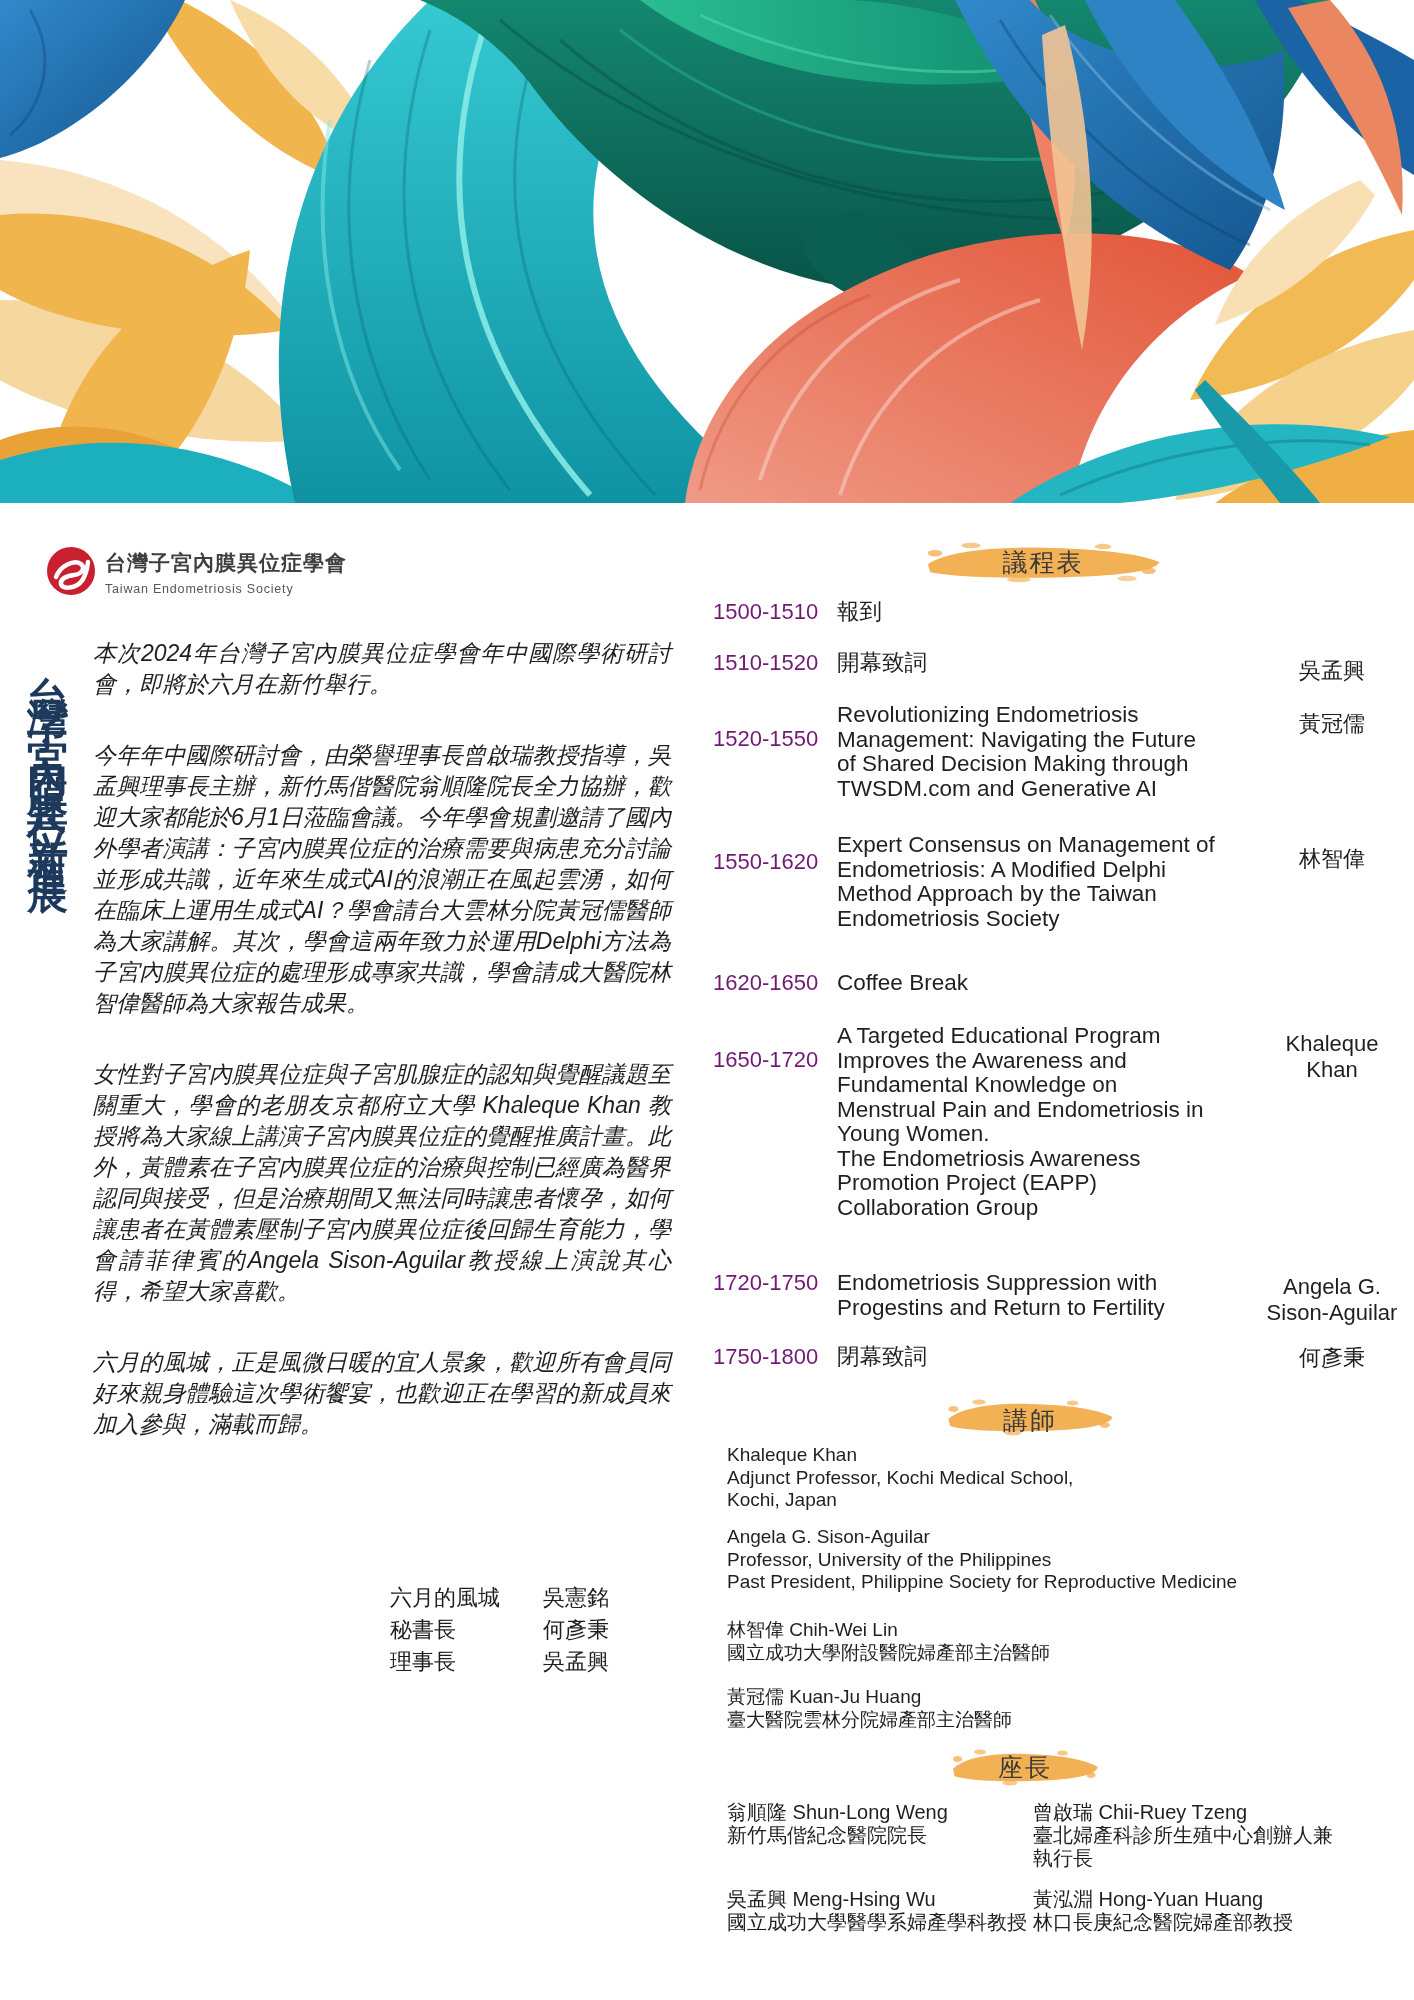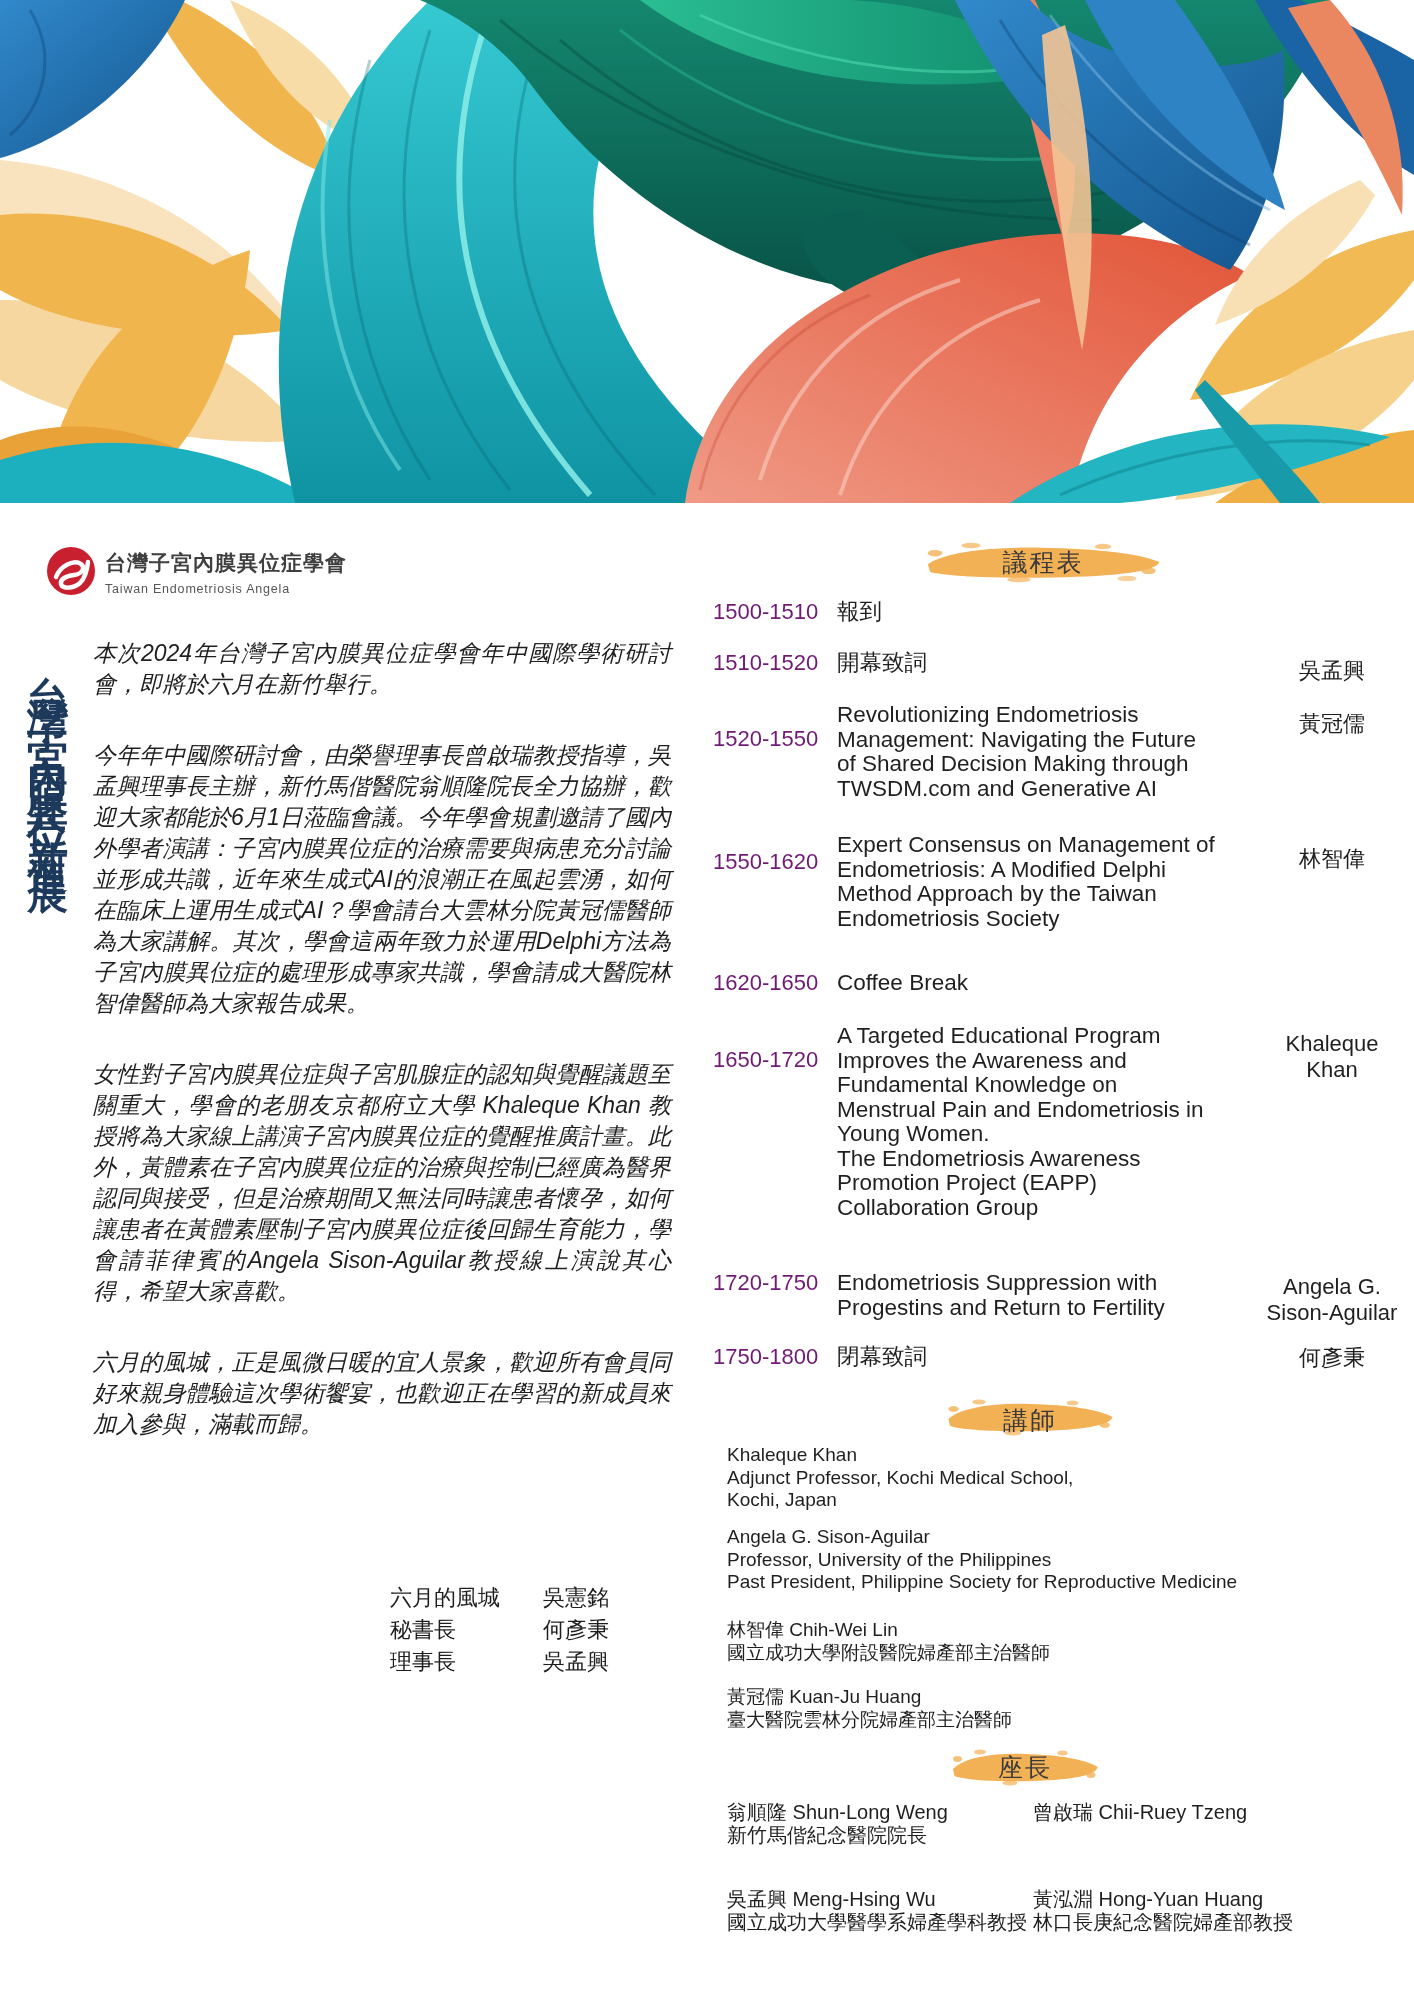--- a/index.html
+++ b/index.html
@@ -126,21 +126,21 @@
     </svg>
   </div>
 
   <div class="logo">
     <svg class="logo-mark" viewBox="0 0 50 50">
       <circle cx="25" cy="25" r="24" fill="#C8202F"></circle>
       <path d="M10,31 C14,20 28,13 35,18 C40,22 36,28 28,29 C20,30 14,33 15,38 C16,43 27,43 34,37 C38,33 41,26 42,16" fill="none" stroke="#ffffff" stroke-width="4.5" stroke-linecap="round"></path>
     </svg>
     <div class="logo-text">
       <div class="logo-zh">台灣子宮內膜異位症學會</div>
-      <div class="logo-en">Taiwan Endometriosis Angela</div>
+      <div class="logo-en">Taiwan Endometriosis Society</div>
     </div>
   </div>
 
   <div class="vtitle">台灣子宮內膜異位新進展</div>
 
   <div class="intro">
     <p>本次2024年台灣子宮內膜異位症學會年中國際學術研討會，即將於六月在新竹舉行。</p>
     <p>今年年中國際研討會，由榮譽理事長曾啟瑞教授指導，吳孟興理事長主辦，新竹馬偕醫院翁順隆院長全力協辦，歡迎大家都能於6月1日蒞臨會議。今年學會規劃邀請了國內外學者演講：子宮內膜異位症的治療需要與病患充分討論並形成共識，近年來生成式AI的浪潮正在風起雲湧，如何在臨床上運用生成式AI？學會請台大雲林分院黃冠儒醫師為大家講解。其次，學會這兩年致力於運用Delphi方法為子宮內膜異位症的處理形成專家共識，學會請成大醫院林智偉醫師為大家報告成果。</p>
     <p>女性對子宮內膜異位症與子宮肌腺症的認知與覺醒議題至關重大，學會的老朋友京都府立大學 Khaleque Khan 教授將為大家線上講演子宮內膜異位症的覺醒推廣計畫。此外，黃體素在子宮內膜異位症的治療與控制已經廣為醫界認同與接受，但是治療期間又無法同時讓患者懷孕，如何讓患者在黃體素壓制子宮內膜異位症後回歸生育能力，學會請菲律賓的Angela Sison-Aguilar教授線上演說其心得，希望大家喜歡。</p>
     <p>六月的風城，正是風微日暖的宜人景象，歡迎所有會員同好來親身體驗這次學術饗宴，也歡迎正在學習的新成員來加入參與，滿載而歸。</p>
@@ -266,19 +266,21 @@
   <div class="chair" style="left:727px;top:1801px">
     <div>翁順隆 Shun-Long Weng</div>
     <div class="desc">新竹馬偕紀念醫院院長</div>
   </div>
   <div class="chair" style="left:727px;top:1888px">
     <div>吳孟興 Meng-Hsing Wu</div>
     <div class="desc">國立成功大學醫學系婦產學科教授</div>
   </div>
   <div class="chair" style="left:1033px;top:1801px">
     <div>曾啟瑞 Chii-Ruey Tzeng</div>
+    <div class="desc">臺北婦產科診所生殖中心創辦人兼
+執行長</div>
   </div>
   <div class="chair" style="left:1033px;top:1888px">
     <div>黃泓淵 Hong-Yuan Huang</div>
     <div class="desc">林口長庚紀念醫院婦產部教授</div>
   </div>
 
 </div>
 
 </body></html>

